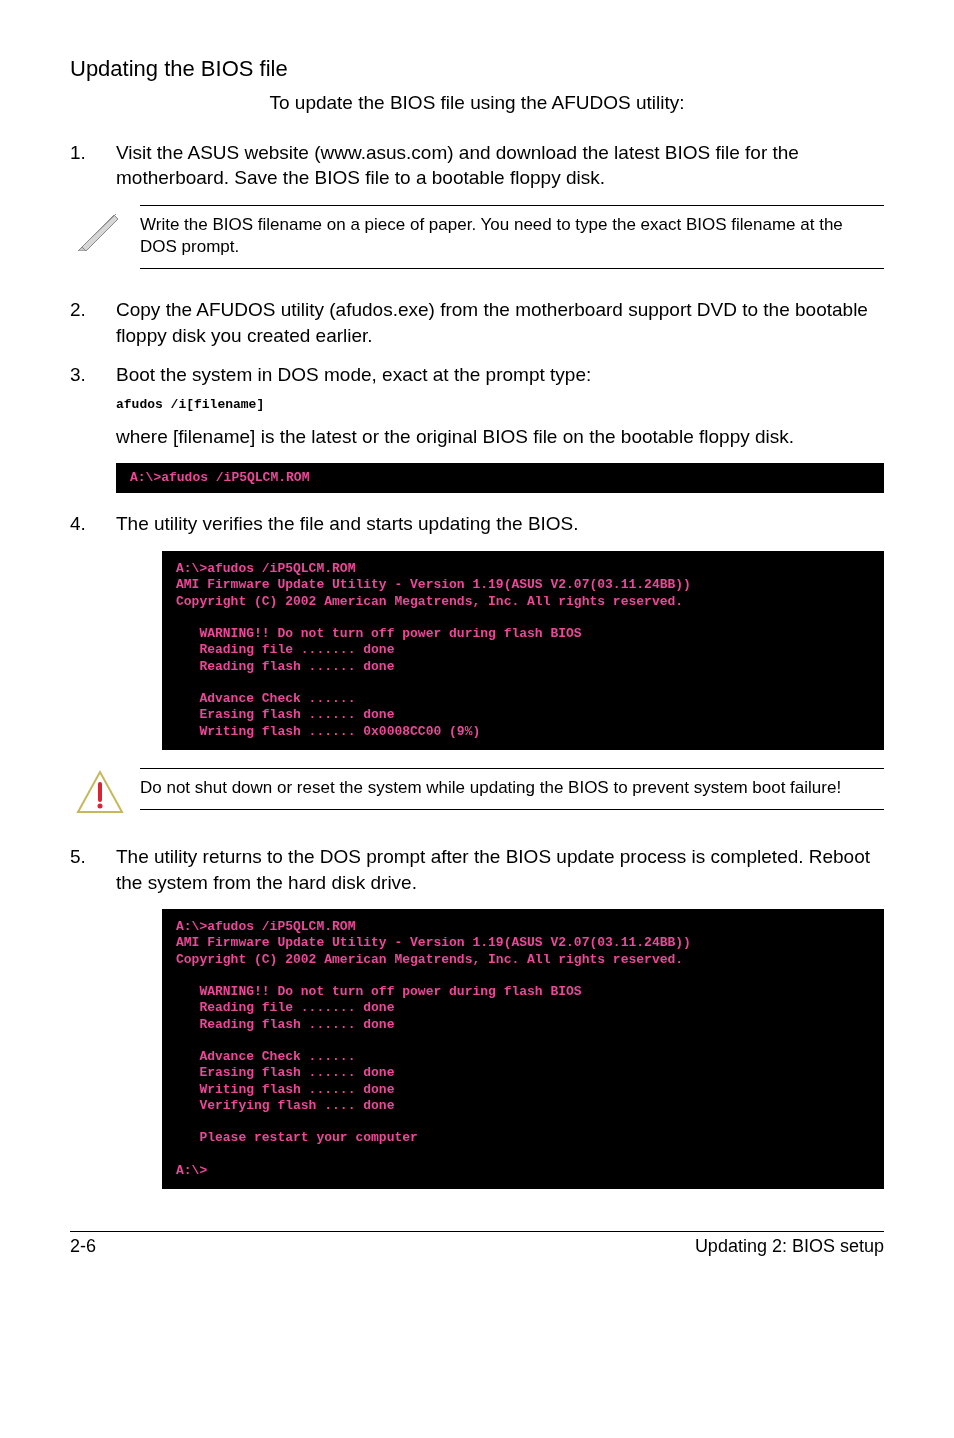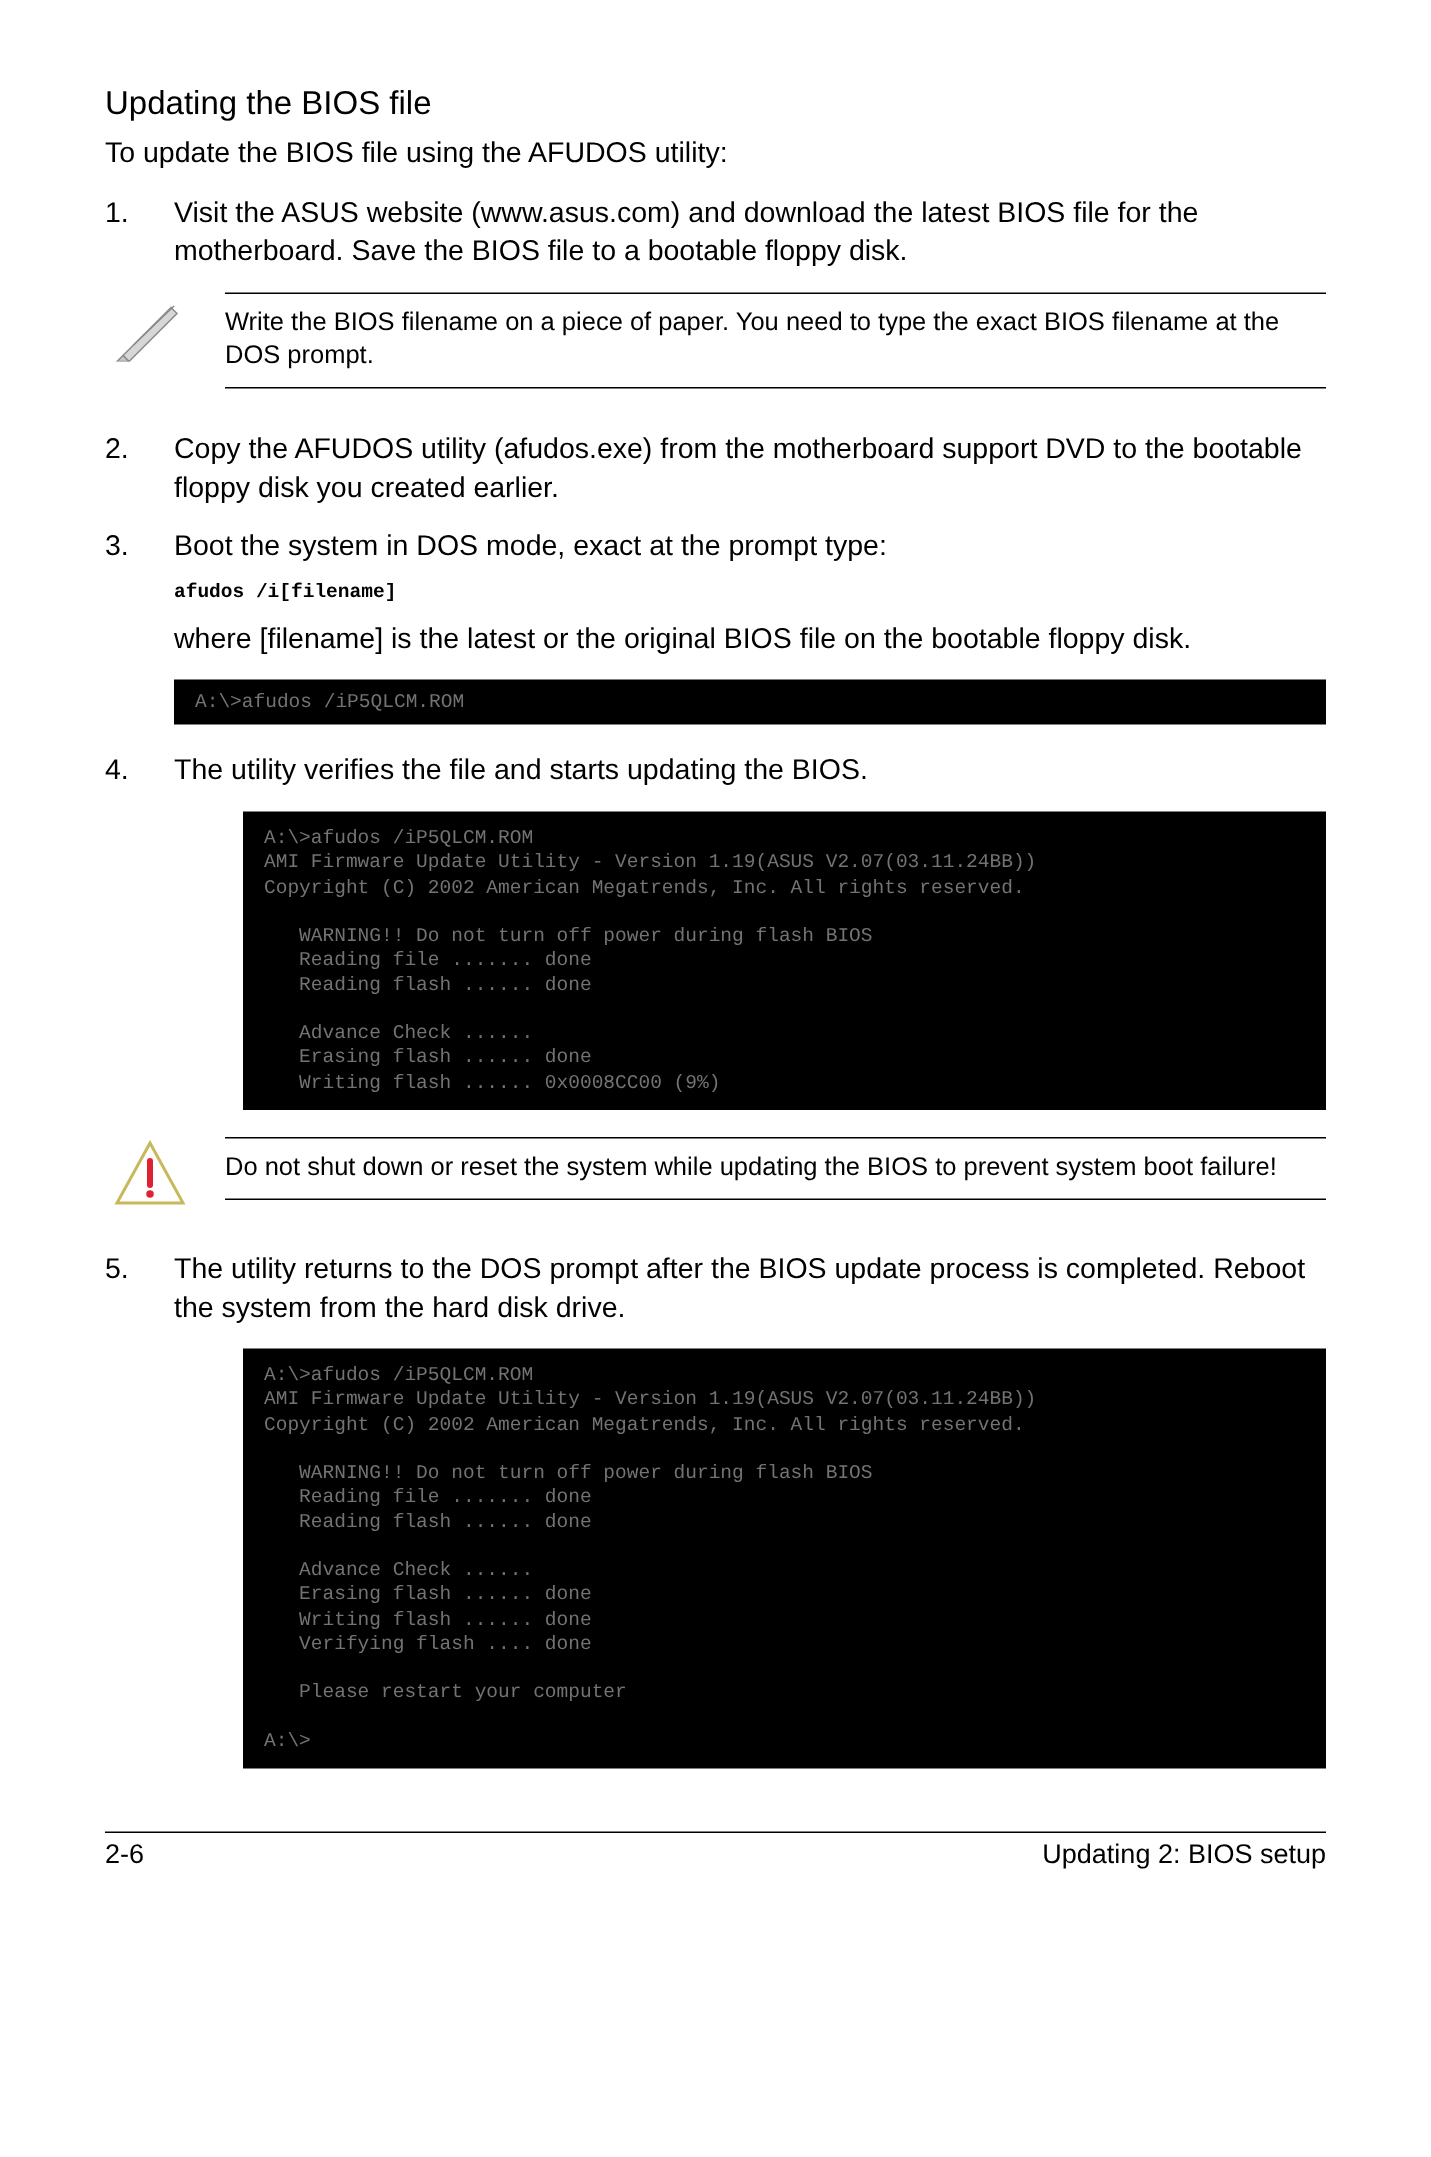--- a/index.html
+++ b/index.html
@@ -13,21 +13,22 @@
     padding: 56px 70px 10px 70px;
   }
   .h-title {
     font-size: 22px;
     font-weight: normal;
     margin-bottom: 8px;
   }
   .body-text {
     font-size: 19px;
     line-height: 1.35;
-    margin-bottom: 14px;
+    margin-bottom: 24px;
+    text-align: center;
   }
   ol.num-list {
     list-style: none;
     padding: 0;
     margin: 0 0 0 0;
   }
   ol.num-list > li {
     display: flex;
     margin-bottom: 14px;
     font-size: 19px;
@@ -51,33 +52,33 @@
     align-items: center;
     justify-content: center;
   }
   .note-body {
     flex: 1;
     border-top: 1px solid #000;
     border-bottom: 1px solid #000;
     padding: 8px 0 10px 0;
     font-size: 17px;
     line-height: 1.3;
-    margin-left: 20px;
+    margin-left: 10px;
   }
   .cmd-bold {
     font-family: "Courier New", monospace;
     font-weight: bold;
     font-size: 13px;
     margin: 8px 0 10px 0;
   }
   .term {
     background: #000;
-    color: #737373;
+    color: #ec4899;
     font-family: "Courier New", monospace;
-    font-weight: normal;
+    font-weight: bold;
     font-size: 13px;
     line-height: 1.25;
     padding: 10px 14px;
     margin: 8px 0 18px 46px;
     white-space: pre;
     overflow: hidden;
   }
   .term-small-pad { padding: 7px 14px; }
   .footer {
     border-top: 1px solid #000;

